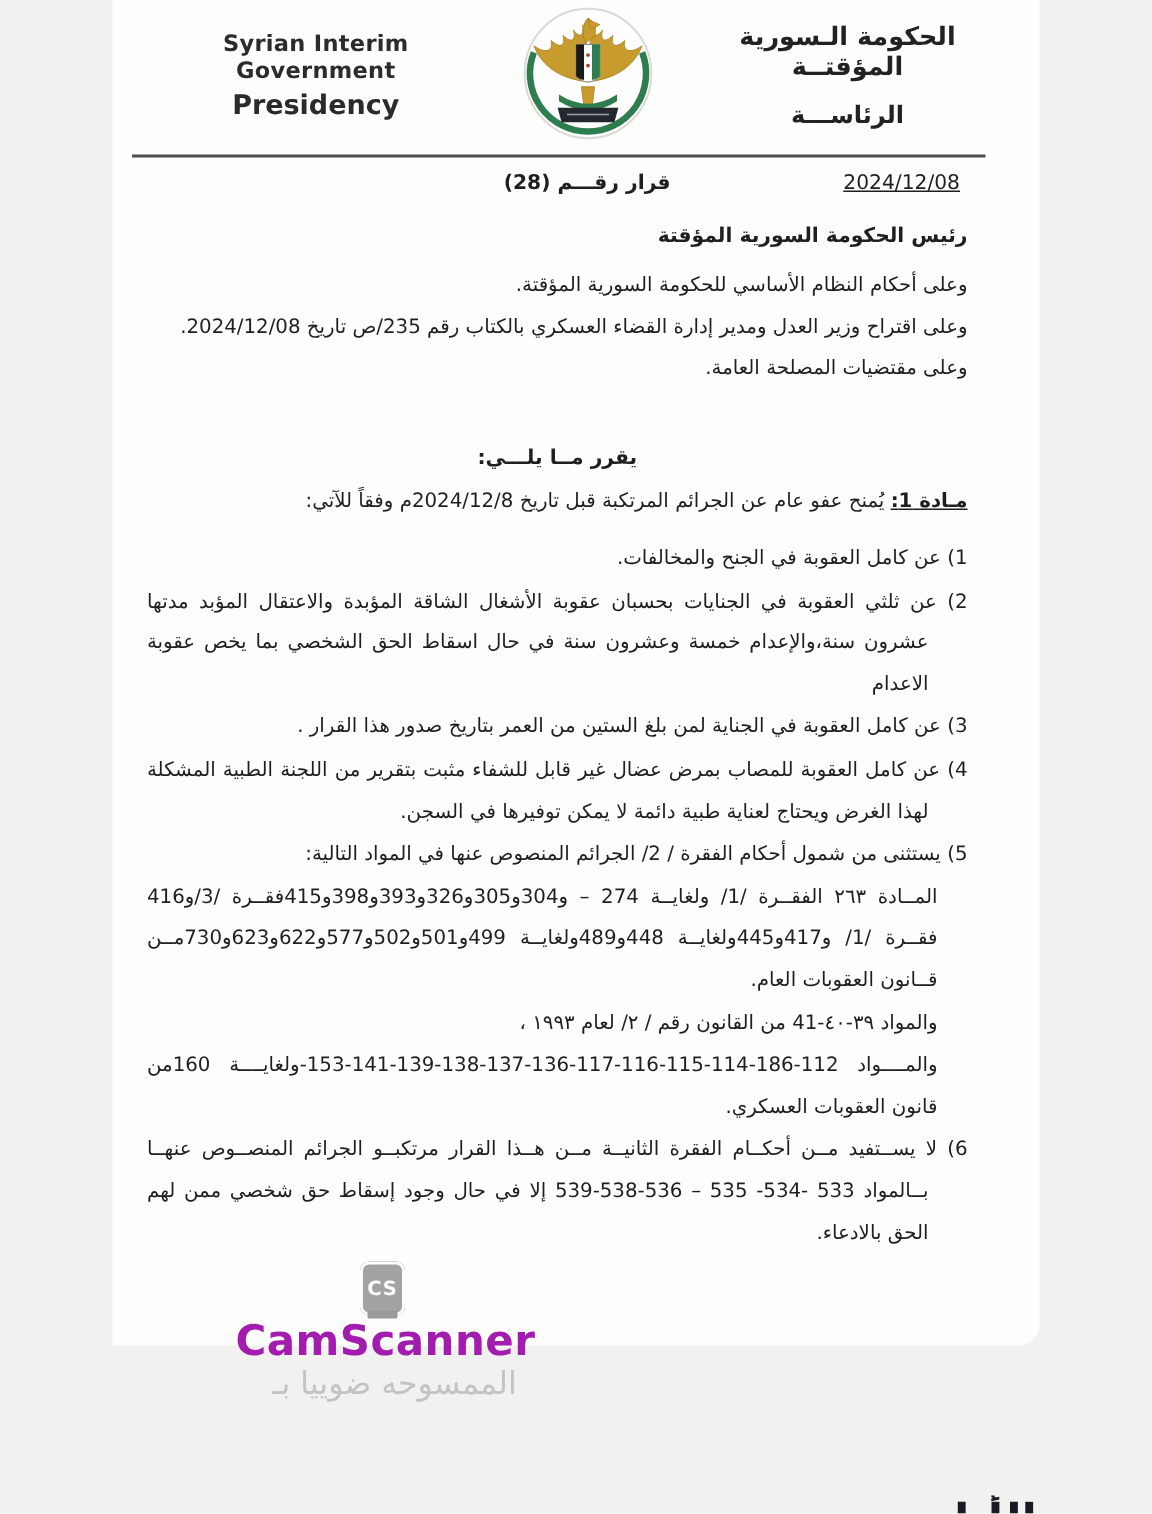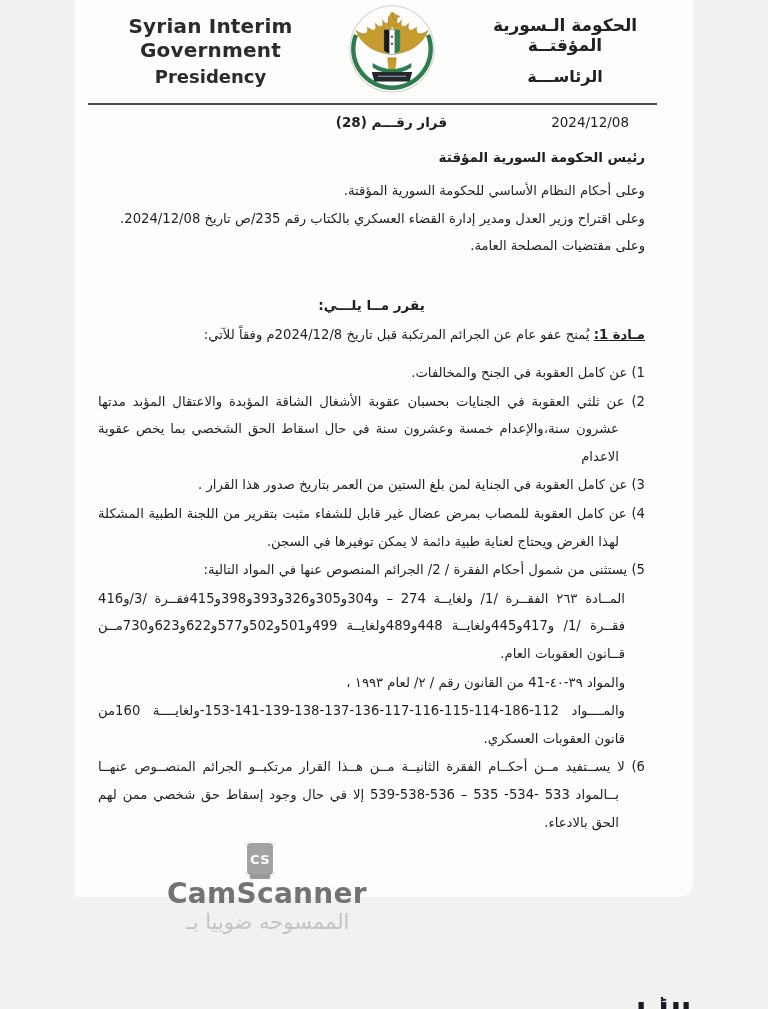--- a/index.html
+++ b/index.html
@@ -14,30 +14,30 @@
   .page{
     position:absolute;left:75px;top:0;
     width:618px;height:897px;
     background:#fdfdfc;
     border-bottom-right-radius:14px;
   }
   
   .hdr{position:absolute;top:0;left:18px;right:18px;height:100px;
        display:flex;align-items:center;justify-content:space-between;}
   .hdr-en{width:235px;text-align:center;font-weight:bold;color:#2b2b2b;}
-  .hdr-en .l1{font-size:20px;letter-spacing:.2px;}
+  .hdr-en .l1{font-size:15px;letter-spacing:.2px;}
   .hdr-en .l2{font-size:18px;margin-top:4px;}
   .hdr-logo{width:88px;height:94px;margin-top:-2px;flex:0 0 auto;}
   .hdr-ar{width:220px;text-align:center;font-weight:bold;font-size:17px;direction:rtl;color:#222;}
   .hdr-ar .l2{margin-top:12px;font-size:16px;}
   .hdr-rule{position:absolute;top:103px;left:13px;right:36px;height:0;
             border-top:2px solid #4d4d4d;}
   
   .meta-row{position:absolute;top:114px;left:23px;right:48px;height:24px;direction:rtl;font-size:13.5px;}
-  .date{position:absolute;right:16px;top:0;direction:ltr;}
+  .date{position:absolute;right:5px;top:0;direction:ltr;text-decoration:underline;}
   .decision{position:absolute;right:198px;top:0;font-weight:bold;}
   
   .doc-title{position:absolute;top:149px;right:48px;left:23px;direction:rtl;
              font-weight:bold;font-size:13.5px;text-align:right;}
   .preamble{position:absolute;top:177px;right:48px;left:23px;direction:rtl;
             font-size:13.2px;line-height:27.5px;text-align:right;}
   .decree-heading{position:absolute;top:297px;left:23px;right:48px;direction:rtl;
                   text-align:center;font-weight:bold;font-size:13.5px;}
   .article-line{position:absolute;top:327px;right:48px;left:23px;direction:rtl;
                 font-size:13.2px;text-align:right;}
@@ -47,21 +47,21 @@
   .item{padding-right:26px;text-indent:-26px;margin-bottom:1px;}
   .sub{padding-right:20px;margin-bottom:1px;}
   
   .watermark{position:absolute;top:841px;left:78px;display:flex;align-items:center;flex-direction:column;}
   .cs-badge{width:30px;height:36px;background:#a3a3a3;border-radius:6px;position:relative;
             flex:0 0 auto;display:flex;align-items:center;justify-content:center;
             box-shadow:inset 0 0 0 2px #fdfdfc, inset 0 0 0 4px #a3a3a3;}
   .cs-badge span{color:#fdfdfc;font-size:13px;font-weight:bold;letter-spacing:.5px;}
   .cs-badge::after{content:"";position:absolute;bottom:-2px;left:5px;width:20px;height:5px;
                    background:#9a9a9a;border-radius:1px;}
-  .wm-brand{font-size:28px;color:#737373;font-weight:bold;margin-left:14px;letter-spacing:.3px;}
+  .wm-brand{font-size:28px;color:#a21caf;font-weight:bold;margin-left:4px;letter-spacing:.3px;}
   .wm-ar{font-size:21px;color:#c3c3c3;margin-left:16px;direction:rtl;}
   
   .corner-fragment{position:absolute;right:4px;bottom:0;height:12px;overflow:hidden;
                    direction:rtl;font-weight:bold;font-size:30px;line-height:36px;
                    color:#191923;letter-spacing:7px;width:150px;text-align:left;}
 </style>
 </head>
 <body>
 
 <div class="canvas">

